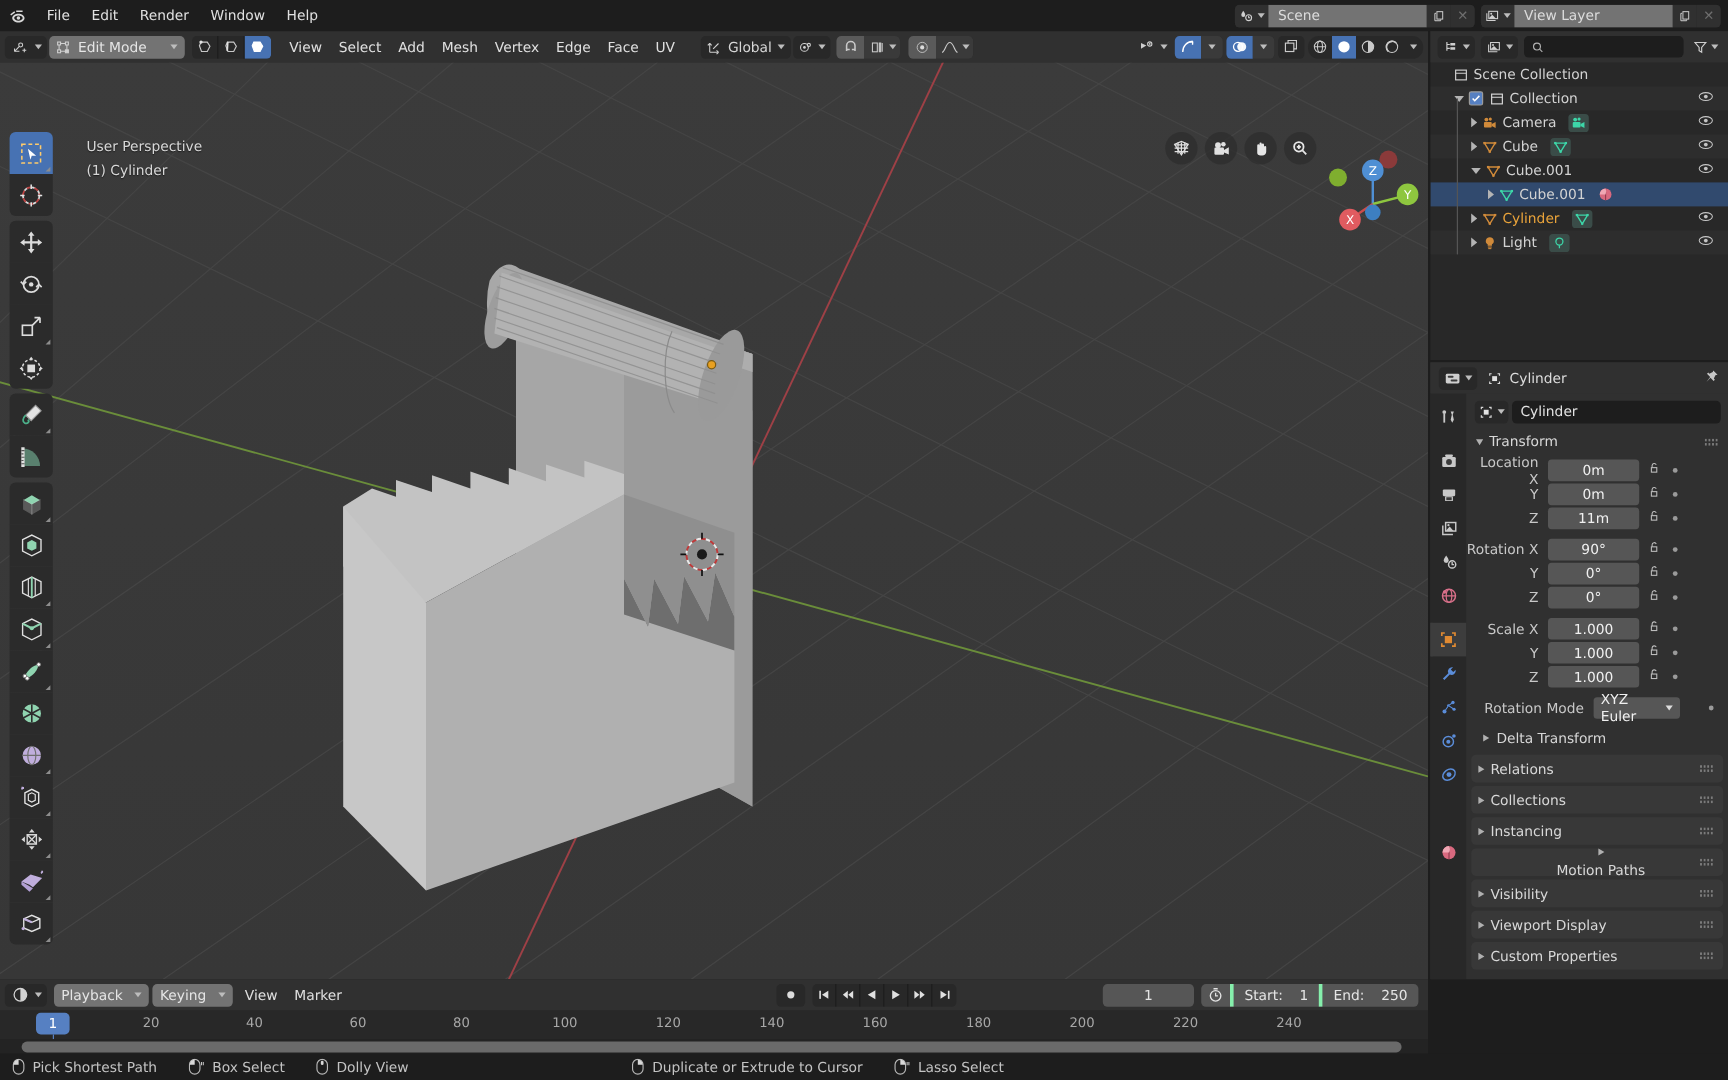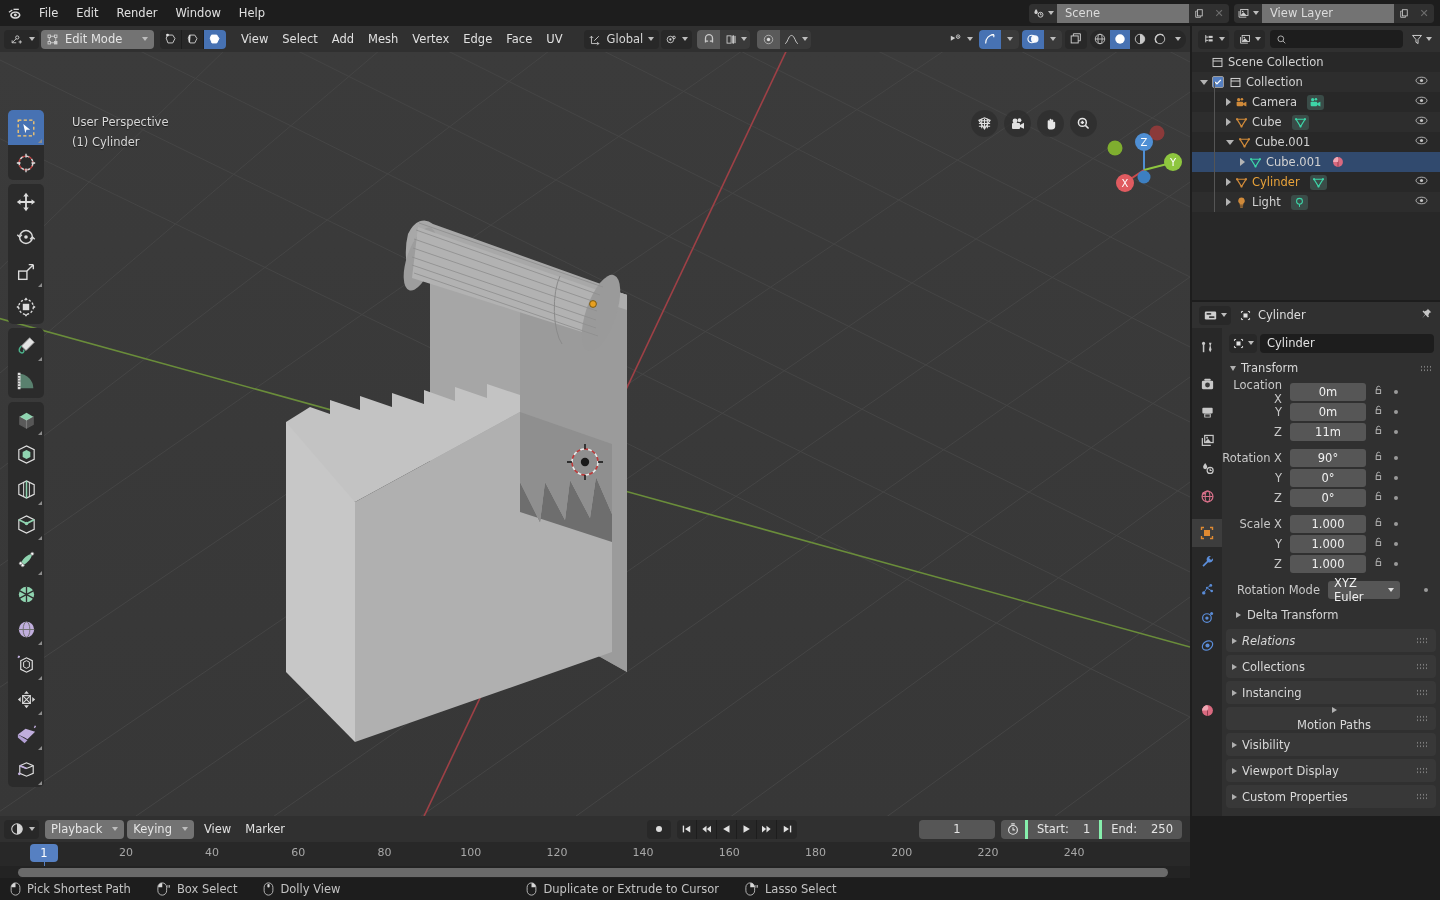--- a/index.html
+++ b/index.html
@@ -747,21 +747,21 @@
           <span style="display:inline-flex;align-items:center">
             <svg width="13" height="13" viewBox="0 0 16 16">
               <g fill="none" stroke="#cfcfcf" stroke-width="1.2">
                 <rect x="2.5" y="3" width="11" height="10"></rect>
                 <path d="M2.5 6.2h11"></path>
               </g>
             </svg>
           </span>
           <span class="lbl">Scene Collection</span>
         </div>
-        <div class="orow alt" style="padding-left: 8px;">
+        <div class="orow alt" style="padding-left: 20px;">
           <div class="tri open"></div>
           <span style="display:inline-flex;width:12px;height:12px;border:1px solid #9b9b9b;background:#5680c2;border-radius:2px;align-items:center;justify-content:center;margin-right:5px">
             <svg width="8" height="8" viewBox="0 0 10 10">
               <path d="M1.5 5l2.2 2.4L8.5 2.4" fill="none" stroke="#fff" stroke-width="1.6"></path>
             </svg>
           </span>
           <span style="display:inline-flex;align-items:center">
             <svg width="13" height="13" viewBox="0 0 16 16">
               <g fill="none" stroke="#d8d8d8" stroke-width="1.2">
                 <rect x="2.5" y="3" width="11" height="10"></rect>
@@ -1201,21 +1201,21 @@
         </div>
         <div class="dotdeco" style="margin-left:24px"></div>
       </div>
 
       <div class="sub-row" style="margin-top:6px;padding-left:14px">
         <div class="ptri"></div>
         <span>Delta Transform</span>
       </div>
 
       <div id="prop-panels" style="margin-top:4px">
-          <div class="panel-head boxed" style="height: 23px; font-style: italic;">
+          <div class="panel-head boxed" style="height: 23px;">
             <div class="ptri"></div>
             <span>Relations</span>
             <div class="dots"></div>
           </div>
           <div class="panel-head boxed" style="height: 23px;">
             <div class="ptri"></div>
             <span>Collections</span>
             <div class="dots"></div>
           </div>
           <div class="panel-head boxed" style="height: 23px;">

